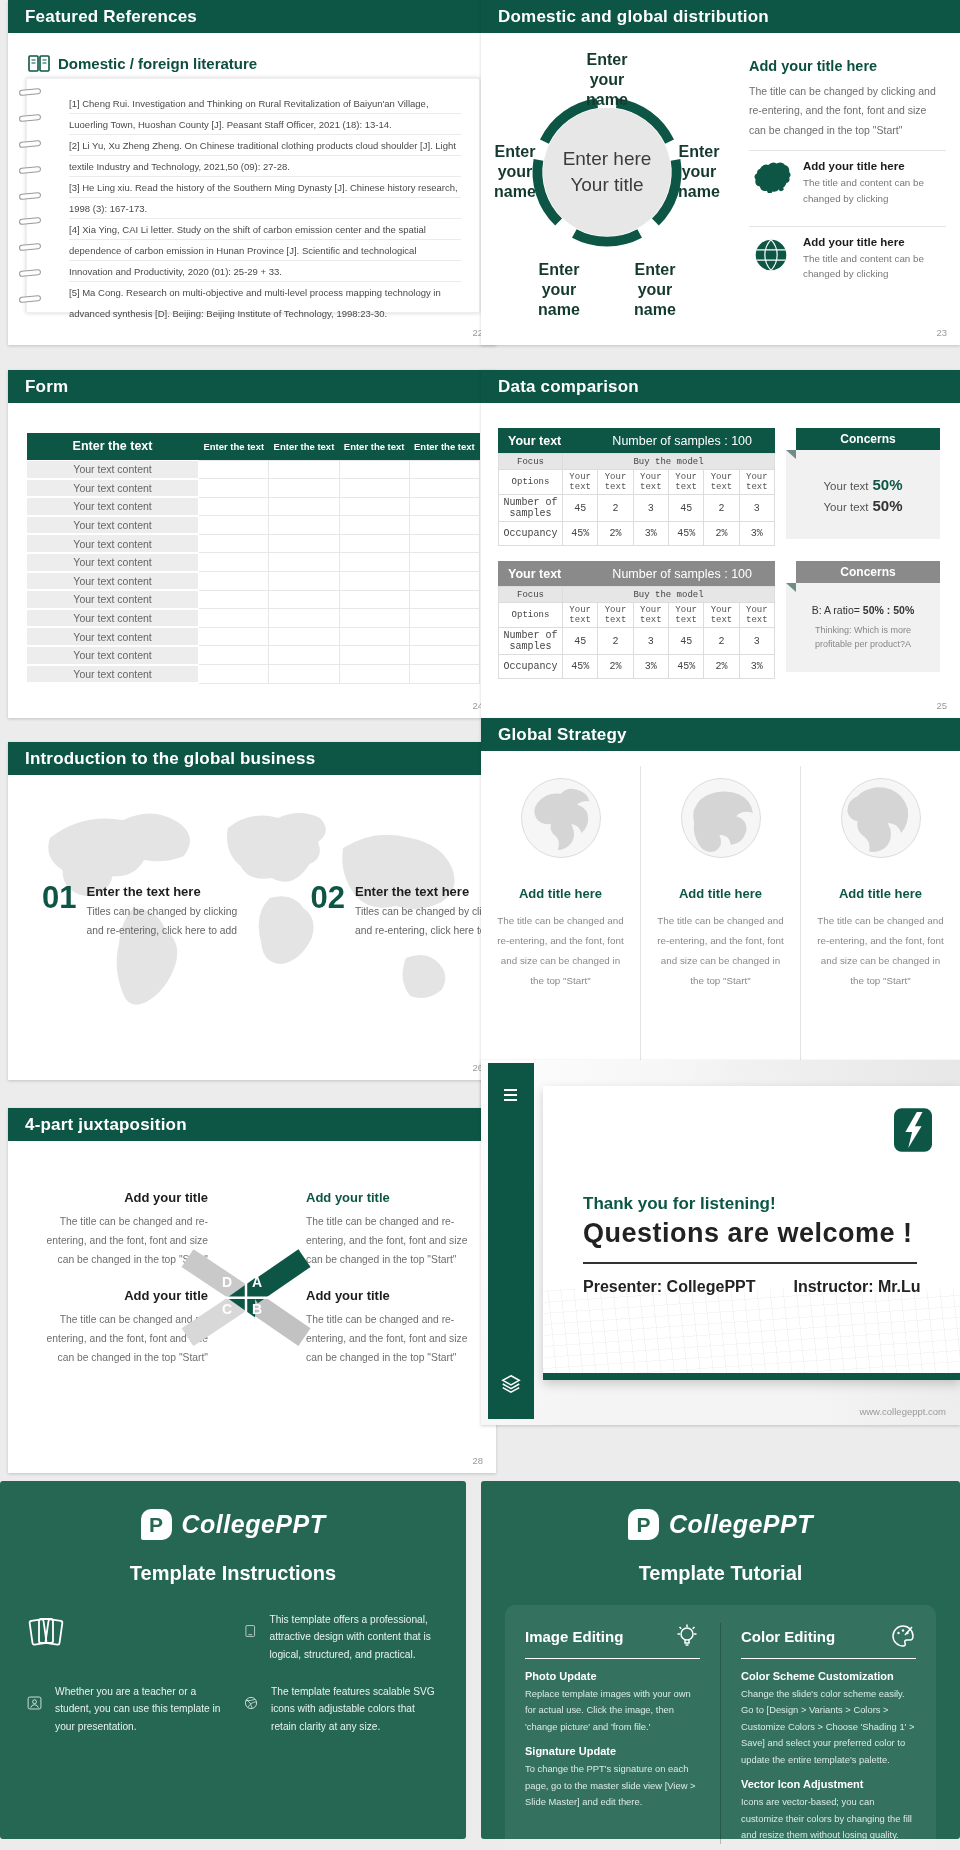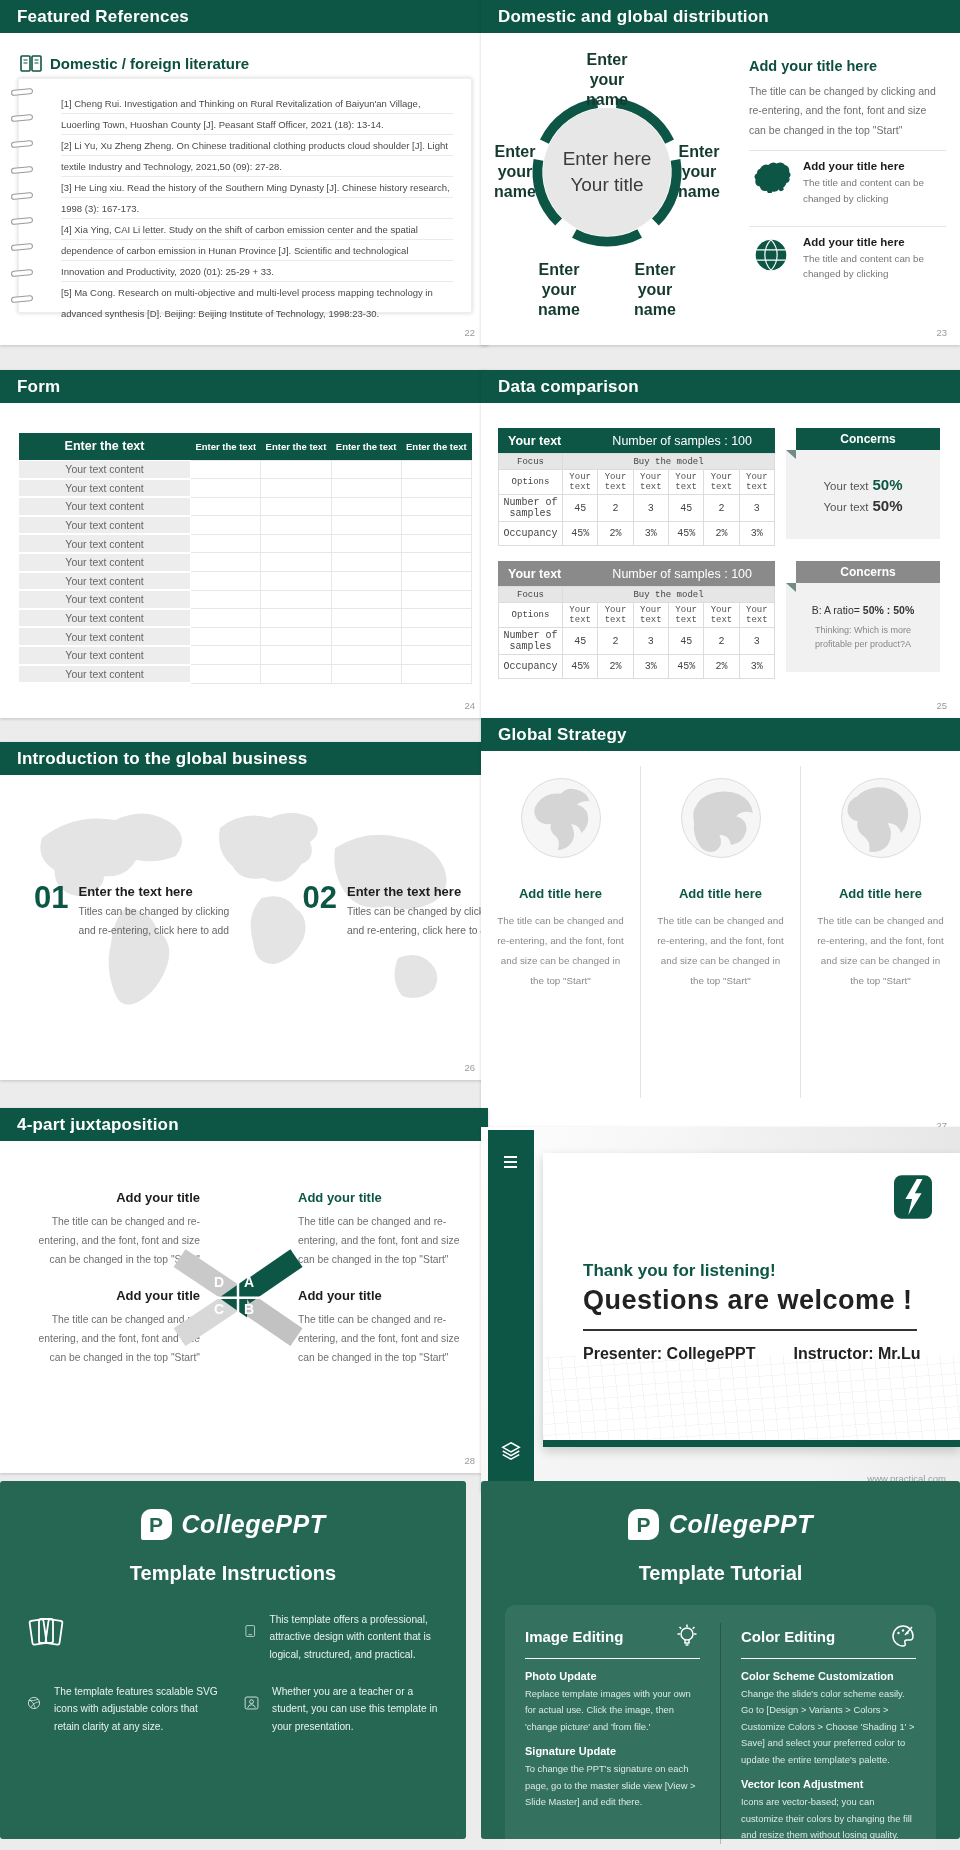--- a/index.html
+++ b/index.html
@@ -2,21 +2,21 @@
 <html><head>
 <meta charset="utf-8">
 <style>
   * { box-sizing: border-box; margin: 0; padding: 0; }
   html,body { background:#e9e9e9; }
   body { font-family:"Liberation Sans", sans-serif; }
   .canvas { position:relative; width:960px; height:1850px; background:#ececec; overflow:hidden; margin:0 auto; }
 
   
   .slide { position:absolute; background:#fff; box-shadow:0 1px 3px rgba(0,0,0,.18); overflow:hidden; }
-  .s-left  { left:0;   width:488px; }
+  .s-left  { left:8px;   width:488px; }
   .s-right { left:481px; width:479px; }
   .bar { height:33px; background:#0d5645; color:#fff; font-weight:bold; font-size:17px; line-height:33px; padding:0 17px; letter-spacing:.2px; }
   .pnum { position:absolute; bottom:7px; right:13px; font-size:9.5px; color:#9a9a9a; }
 
   
   .sec-head { display:flex; align-items:center; gap:8px; margin:22px 0 12px 20px; }
   .sec-head .t { font-size:15px; font-weight:bold; color:#0d4f3f; }
   .paper { position:absolute; left:18px; right:16px; top:78px; bottom:32px; background:#fff; box-shadow:0 0 4px rgba(0,0,0,.18); border:1px solid #eee; }
   .clips { position:absolute; left:-8px; top:10px; bottom:10px; display:flex; flex-direction:column; justify-content:space-between; }
   .clip { width:22px; height:6px; border:1.5px solid #9b9b9b; border-radius:3px; background:#fdfdfd; transform:rotate(-6deg); }
@@ -531,21 +531,21 @@
         <line x1="52" y1="62" x2="120" y2="62" stroke="#fff" stroke-width="3"></line>
       </svg>
       <span class="jx-let" style="left:46px;top:28px">D</span>
       <span class="jx-let" style="left:76px;top:28px">A</span>
       <span class="jx-let" style="left:46px;top:55px">C</span>
       <span class="jx-let" style="left:76px;top:55px">B</span>
     </div>
     <span class="pnum">28</span>
   </section>
 
-  <section class="slide s-right thx" style="top:1127px;height:365px">
+  <section class="slide s-right thx" style="top:1060px;height:365px">
     <div class="thx-bg"></div>
     <div class="thx-side">
       <div class="thx-menu">
           <div></div>
           <div></div>
           <div></div>
         </div>
       <svg class="thx-layers" width="22" height="22" viewBox="0 0 24 24">
           <path d="M12 3 L21 8 L12 13 L3 8 Z" fill="none" stroke="#fff" stroke-width="1.6"></path>
           <path d="M3 12 L12 17 L21 12 M3 16 L12 21 L21 16" fill="none" stroke="#fff" stroke-width="1.6"></path>
@@ -560,21 +560,21 @@
       <div class="thx-txt">
         <div class="thx-l1">Thank you for listening!</div>
         <div class="thx-l2">Questions are welcome !</div>
         <hr class="thx-rule">
         <div class="thx-pres">
           <span>Presenter: CollegePPT</span>
           <span>Instructor: Mr.Lu</span>
         </div>
       </div>
     </div>
-    <span class="thx-url">www.practical.com</span>
+    <span class="thx-url">www.collegeppt.com</span>
   </section>
 
   <section class="panel p-left">
     <div class="p-head">
       <span class="logoP">P</span>
       <span class="brand">CollegePPT</span>
     </div>
     <div class="p-title">Template Instructions</div>
     <div class="inst-grid">
       <div class="inst-item">
@@ -588,32 +588,32 @@
       </div>
       <div class="inst-item">
         <svg width="40" height="40" viewBox="0 0 40 40">
             <rect x="8" y="5" width="24" height="30" rx="3" fill="none" stroke="#fff" stroke-width="1.8"></rect>
             <line x1="15" y1="30" x2="25" y2="30" stroke="#fff" stroke-width="1.8"></line>
           </svg>
         <span class="txt">This template offers a professional, attractive design with content that is logical, structured, and practical.</span>
       </div>
       <div class="inst-item">
         <svg width="40" height="40" viewBox="0 0 40 40">
-            <circle cx="20" cy="20" r="14" fill="none" stroke="#fff" stroke-width="1.8"></circle>
-            <path d="M9 12 q11 6 14 21 M30 11 q-12 4 -23 3 M13 31 q4 -12 20 -14" fill="none" stroke="#fff" stroke-width="1.6"></path>
-          </svg>
-        <span class="txt">The template features scalable SVG icons with adjustable colors that retain clarity at any size.</span>
-      </div>
-      <div class="inst-item">
-        <svg width="40" height="40" viewBox="0 0 40 40">
             <rect x="5" y="6" width="30" height="28" rx="4" fill="none" stroke="#fff" stroke-width="1.8"></rect>
             <circle cx="20" cy="17" r="4.5" fill="none" stroke="#fff" stroke-width="1.8"></circle>
             <path d="M11 31 q2 -7 9 -7 q7 0 9 7" fill="none" stroke="#fff" stroke-width="1.8"></path>
           </svg>
         <span class="txt">Whether you are a teacher or a student, you can use this template in your presentation.</span>
+      </div>
+      <div class="inst-item">
+        <svg width="40" height="40" viewBox="0 0 40 40">
+            <circle cx="20" cy="20" r="14" fill="none" stroke="#fff" stroke-width="1.8"></circle>
+            <path d="M9 12 q11 6 14 21 M30 11 q-12 4 -23 3 M13 31 q4 -12 20 -14" fill="none" stroke="#fff" stroke-width="1.6"></path>
+          </svg>
+        <span class="txt">The template features scalable SVG icons with adjustable colors that retain clarity at any size.</span>
       </div>
     </div>
   </section>
 
   <section class="panel p-right">
     <div class="p-head">
       <span class="logoP">P</span>
       <span class="brand">CollegePPT</span>
     </div>
     <div class="p-title">Template Tutorial</div>

